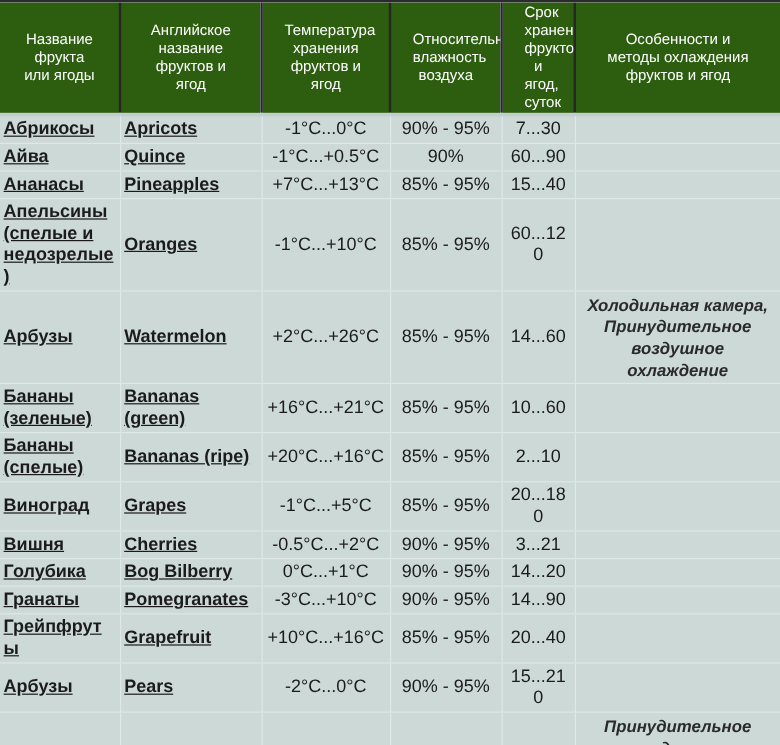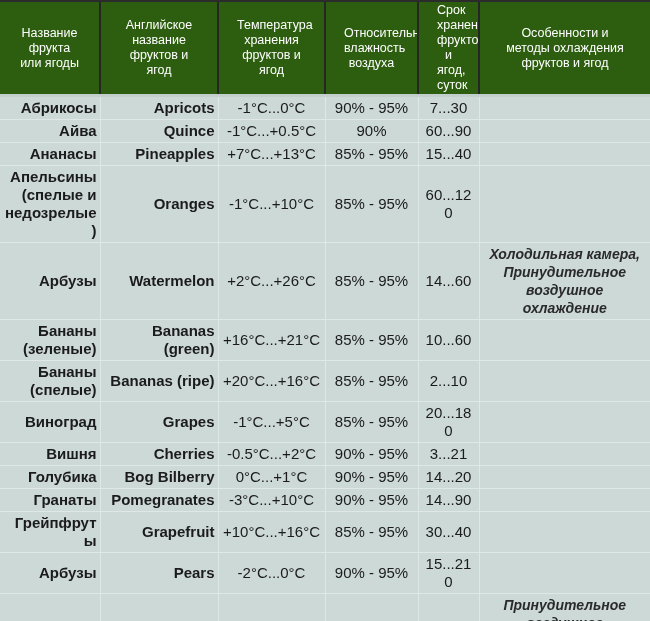--- a/index.html
+++ b/index.html
@@ -55,21 +55,22 @@
     border-left: 1px solid #deE8e6;
     border-top: 1px solid #dee8e6;
     overflow: hidden;
     word-wrap: break-word;
   }
   tbody tr:first-child td { border-top: none; }
   tbody td:first-child { border-left: none; }
 
   td.c-name, td.c-eng {
     font-weight: bold;
-    text-align: right;
+    text-align: left;
+    text-decoration: underline;
   }
   td.c-temp, td.c-hum, td.c-dur {
     text-align: center;
     margin-top: 28px;
   }
   td.c-note {
     text-align: center;
     font-size: 14px;
     line-height: 18px;
     color: #2a2a2a;
@@ -188,21 +189,21 @@
           <td class="c-temp">-3°C...+10°C</td>
           <td class="c-hum">90% - 95%</td>
           <td class="c-dur">14...90</td>
           <td class="c-note"></td>
         </tr>
         <tr>
           <td class="c-name">Грейпфруты</td>
           <td class="c-eng">Grapefruit</td>
           <td class="c-temp">+10°C...+16°C</td>
           <td class="c-hum">85% - 95%</td>
-          <td class="c-dur">30...40</td>
+          <td class="c-dur">20...40</td>
           <td class="c-note"></td>
         </tr>
         <tr>
           <td class="c-name">Арбузы</td>
           <td class="c-eng">Pears</td>
           <td class="c-temp">-2°C...0°C</td>
           <td class="c-hum">90% - 95%</td>
           <td class="c-dur">15...210</td>
           <td class="c-note"></td>
         </tr>

